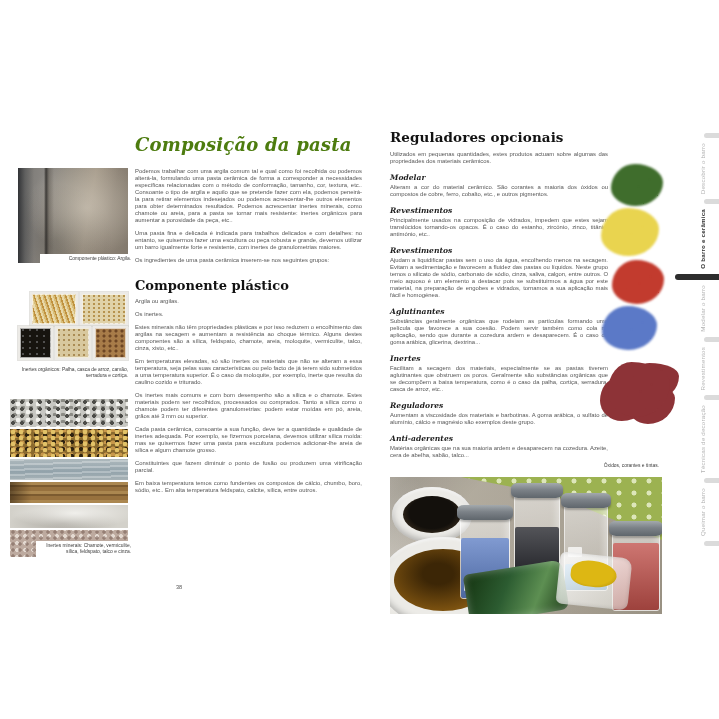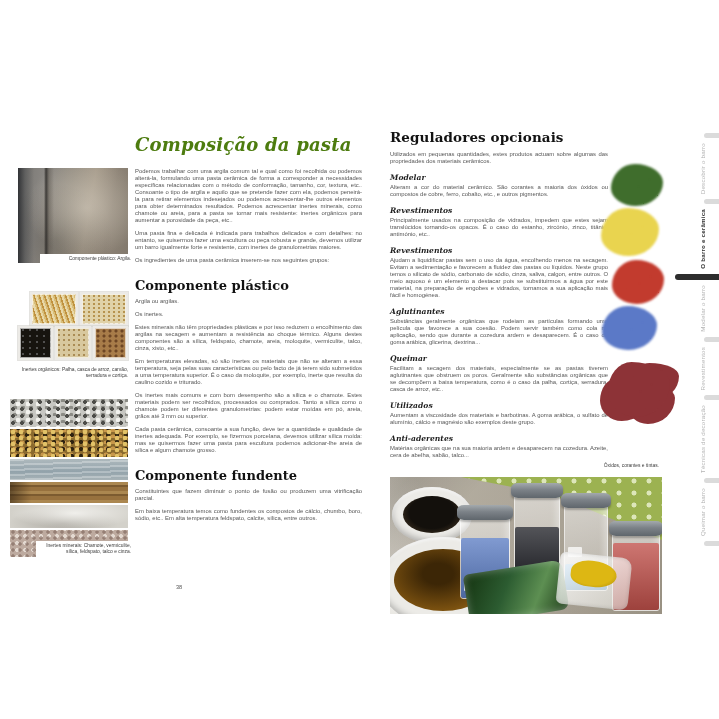--- a/index.html
+++ b/index.html
@@ -162,21 +162,20 @@
 
       <h2 class="serif-h2">Componente plástico</h2>
       <p class="btxt">Argila ou argilas.</p>
 
       <p class="btxt">Os inertes.</p>
       <p class="btxt">Estes minerais não têm propriedades plásticas e por isso reduzem o encolhimento das argilas na secagem e aumentam a resistência ao choque térmico. Alguns destes componentes são a sílica, feldspato, chamote, areia, moloquite, vermiculite, talco, cinza, xisto, etc..</p>
       <p class="btxt">Em temperaturas elevadas, só são inertes os materiais que não se alteram a essa temperatura, seja pelas suas características ou pelo facto de já terem sido submetidos a uma temperatura superior. É o caso da moloquite, por exemplo, inerte que resulta do caulino cozido e triturado.</p>
       <p class="btxt">Os inertes mais comuns e com bom desempenho são a sílica e o chamote. Estes materiais podem ser recolhidos, processados ou comprados. Tanto a sílica como o chamote podem ter diferentes granulometrias: podem estar moídas em pó, areia, grãos até 3 mm ou superior.</p>
       <p class="btxt">Cada pasta cerâmica, consoante a sua função, deve ter a quantidade e qualidade de inertes adequada. Por exemplo, se fizermos porcelana, devemos utilizar sílica moída: mas se quisermos fazer uma pasta para escultura podemos adicionar-lhe areia de sílica e algum chamote grosso.</p>
 
-      <h2 class="serif-h2">Componente fundente</h2>
       <p class="btxt">Constituintes que fazem diminuir o ponto de fusão ou produzem uma vitrificação parcial.</p>
       <p class="btxt">Em baixa temperatura temos como fundentes os compostos de cálcio, chumbo, boro, sódio, etc.. Em alta temperatura feldspato, calcite, sílica, entre outros.</p>
     </div>
 
     <div class="page-num">38</div>
   </div>
 
   <div>
 
     <div class="rp-text">
@@ -188,24 +187,24 @@
 
       <h3 class="serif-sub">Revestimentos</h3>
       <p class="btxt">Principalmente usados na composição de vidrados, impedem que estes sejam translúcidos tornando-os opacos. É o caso do estanho, zircónio, zinco, titânio, antimónio, etc..</p>
 
       <h3 class="serif-sub">Revestimentos</h3>
       <p class="btxt">Ajudam a liquidificar pastas sem o uso da água, encolhendo menos na secagem. Evitam a sedimentação e favorecem a fluidez das pastas ou líquidos. Neste grupo temos o silicato de sódio, carbonato de sódio, cinza, saliva, calgon, entre outros. O meio aquoso é um elemento a destacar pois se substituirmos a água por este material, na preparação de engobes e vidrados, tornamos a sua aplicação mais fácil e homogénea.</p>
 
       <h3 class="serif-sub">Aglutinantes</h3>
       <p class="btxt">Substâncias geralmente orgânicas que rodeiam as partículas formando uma película que favorece a sua coesão. Podem servir também como cola na aplicação, sendo que durante a cozedura ardem e desaparecem. É o caso da goma arábica, glicerina, dextrina...</p>
 
-      <h3 class="serif-sub">Queimar</h3>
+      <h3 class="serif-sub">Inertes</h3>
       <p class="btxt">Facilitam a secagem dos materiais, especialmente se as pastas tiverem aglutinantes que obstruem os poros. Geralmente são substâncias orgânicas que se decompõem a baixa temperatura, como é o caso da palha, cortiça, serradura, casca de arroz, etc..</p>
 
-      <h3 class="serif-sub">Utilizados</h3>
+      <h3 class="serif-sub">Reguladores</h3>
       <p class="btxt">Aumentam a viscosidade dos materiais e barbotinas. A goma arábica, o sulfato de alumínio, cálcio e magnésio são exemplos deste grupo.</p>
 
       <h3 class="serif-sub">Anti-aderentes</h3>
       <p class="btxt">Matérias orgânicas que na sua maioria ardem e desaparecem na cozedura. Azeite, cera de abelha, sabão, talco...</p>
     </div>
 
     <div class="pile" style="left: 611px; top: 164px; width: 52px; height: 42px; --c: #3f6d2c;">
       <div class="blob"></div>
       <div class="speck"></div>
     </div>

